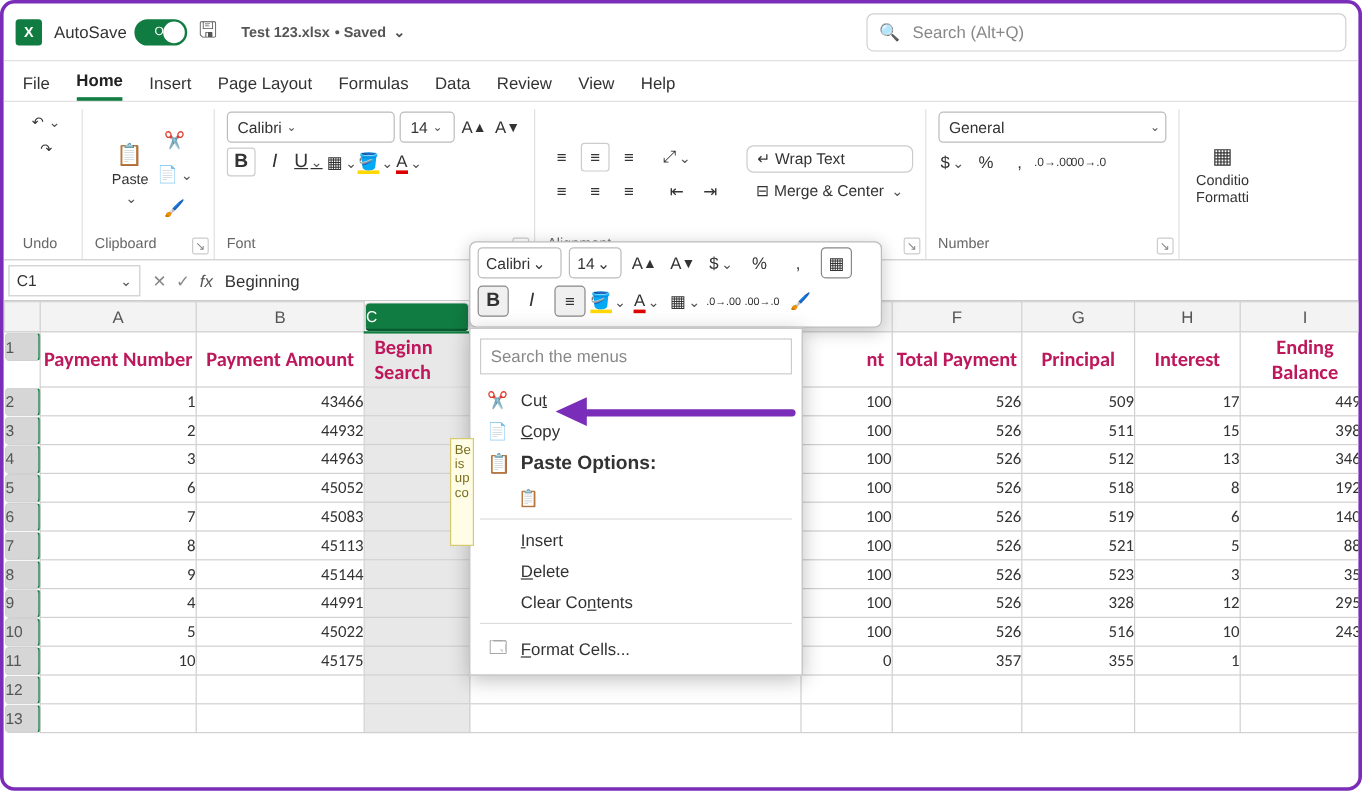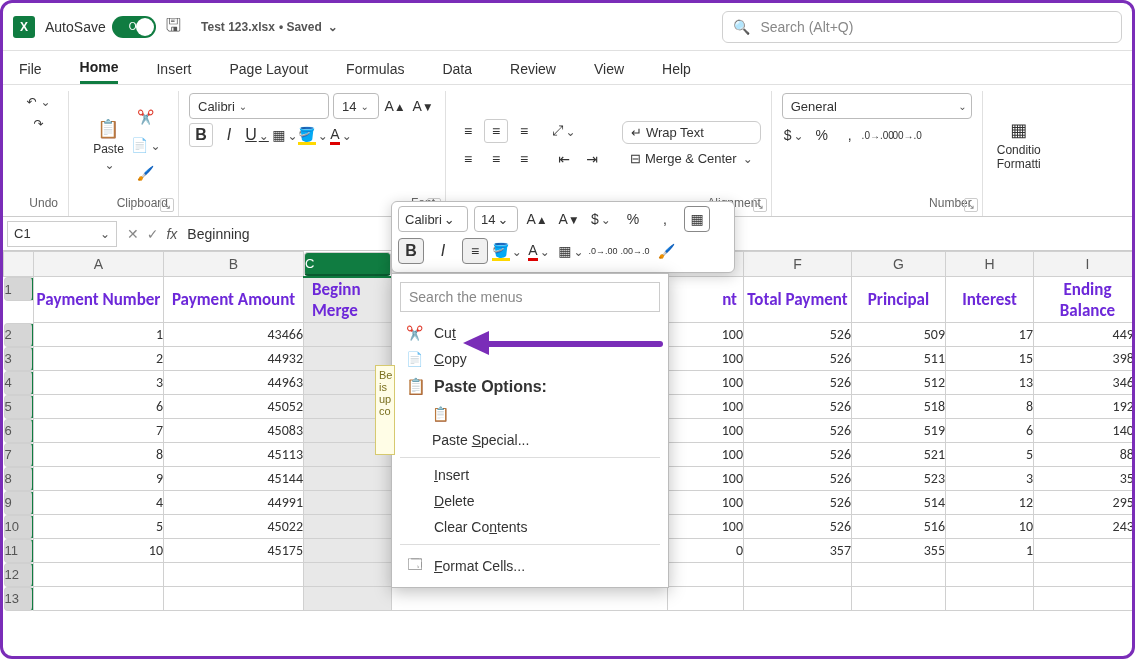--- a/index.html
+++ b/index.html
@@ -10,29 +10,29 @@
   .app-icon { width: 22px; height: 22px; background: #107C41; border-radius: 3px; display:flex; align-items:center; justify-content:center; color:#fff; font-weight:bold; font-size:12px;}
   .autosave-badge { display: flex; align-items: center; gap: 6px; }
   .toggle { width: 44px; height: 22px; background: #107C41; border-radius: 12px; position: relative; display:flex; align-items:center; }
   .toggle .txt { color:#fff; font-size:10px; margin-left:17px; }
   .toggle::after { content:''; position:absolute; right:2px; top:2px; width:18px; height:18px; background:#fff; border-radius:50%; }
   .refresh-icon { font-size: 18px; color:#555; }
   .filename { font-size: 12px; color:#555; display:flex; align-items:center; gap:4px; margin-left:10px;font-weight:bold;}
   .search { margin-left: auto; width: 400px; height: 32px; border:1px solid #d0d0d0; border-radius: 6px; display:flex; align-items:center; padding:0 10px; gap:10px; color:#888;}
 
   
-  .menutabs { display:flex; align-items:center; gap: 38px; padding: 8px 16px 0 16px; height: 34px; border-bottom: 1px solid #e0e0e0;}
+  .menutabs { display:flex; align-items:center; gap: 22px; padding: 8px 16px 0 16px; height: 34px; border-bottom: 1px solid #e0e0e0;}
   .menutab { font-size:14px; color:#333; padding-bottom:6px; cursor:pointer; }
   .menutab.active { font-weight:600; border-bottom: 3px solid #107C41; color:#222;}
 
   
   .ribbon { display:flex; align-items:stretch; padding: 6px 6px 0 6px; border-bottom: 1px solid #ccc; height: 132px; gap: 0; }
   .group { display:flex; flex-direction:column; align-items:center; justify-content:space-between; border-right:1px solid #e0e0e0; padding: 2px 10px 6px 10px; position:relative; }
   .group-body { flex:1; display:flex; align-items:center; gap:6px; }
-  .group-label { font-size:12px; color:#666; text-align:right; width:100%; }
+  .group-label { font-size:12px; color:#666; text-align:left; width:100%; }
   .grp-launcher { position:absolute; right:4px; bottom:4px; font-size:10px; color:#888; border:1px solid #ccc; width:14px; height:14px; display:flex; align-items:center; justify-content:center; border-radius:2px;}
   .btn { display:flex; flex-direction:column; align-items:center; justify-content:center; gap:2px; padding:2px 4px; border-radius:4px; cursor:pointer; font-size:12px; color:#333;}
   .btn-sm { padding:2px 4px; font-size:12px; display:flex; align-items:center; gap:2px; cursor:pointer;}
   .icon-box { font-size:18px; }
   .sel { border:1px solid #bbb; height:26px; border-radius:4px; display:flex; align-items:center; padding:0 4px 0 8px; gap:4px; background:#fff; font-size:13px;}
   .sel .chev { font-size:10px; color:#555;}
   .toolrow { display:flex; gap:4px; align-items:center;text-align:center;}
   .toolcol { display:flex; flex-direction:column; gap:4px;}
   .sq { width:24px; height:24px; display:flex; align-items:center; justify-content:center; border-radius:3px; cursor:pointer;}
   .sq.boxed { border:1px solid #ccc;}
@@ -52,21 +52,21 @@
   .grid-wrap { position: relative; }
   table.sheet { border-collapse: collapse; table-layout:fixed; width: 100%; }
   table.sheet th, table.sheet td { border:1px solid #d0d0d0; height: 24px; padding:0; }
   table.sheet th { background:#f3f3f3; font-weight:normal; color:#555; text-align:center;}
   .corner { width:30px; background:#f3f3f3; border-right:1px solid #aaa; border-bottom:1px solid #aaa;}
   .rowh { width:30px; text-align:center; background:#f3f3f3; color:#555; font-size:13px;}
   .rowh.sel { background:#d6d6d6; border-right:2px solid #107C41; }
   .colh { text-align:center; }
   .colh.sel { background:#107C41; color:#fff; border-bottom:2px solid #0a5a30;}
   .cell { text-align:right; padding:0 6px; font-size:14px; height:26px; font-family: Calibri, Arial, sans-serif;}
-  .hdrcell { text-align:center; font-weight:700; font-size:17px; color:#6d28d9; padding:2px 4px; font-family: Calibri, Arial, sans-serif;}
+  .hdrcell { text-align:center; font-weight:700; font-size:17px; color:#be185d; padding:2px 4px; font-family: Calibri, Arial, sans-serif;}
   tr.hdr td { height:46px; }
   .selcol { background:#e8e8e8; }
   .selcol.hdr-sel-top { border-top:2px solid #107C41;}
 
   
   .minitoolbar { position:absolute; top: 198px; left: 388px; width: 344px; height: 72px; background:#fff; border:1px solid #bbb; border-radius:6px; box-shadow:0 3px 14px rgba(0,0,0,0.2); display:flex; flex-direction:column; padding:4px 6px; gap:6px;}
   .minitoolbar .toolrow { gap:6px;}
   .mini-sel { border:1px solid #bbb; height:26px; border-radius:4px; display:flex; align-items:center; padding:0 4px 0 6px; gap:2px; font-size:13px;}
   .mbtn { width:26px; height:26px; display:flex; align-items:center; justify-content:center; border-radius:4px; cursor:pointer;}
   .mbtn.active { border:1px solid #888; background:#f0f0f0;}
@@ -299,21 +299,21 @@
     <th class="colh">G</th>
     <th class="colh">H</th>
     <th class="colh">I</th>
 
   </tr>
   <tr class="hdr">
     <th class="rowh sel">1</th>
     <td class="hdrcell">Payment Number</td>
     <td class="hdrcell">Payment Amount</td>
     <td class="hdrcell selcol hdr-sel-top" style="white-space:pre;text-align:left;padding-left:8px;overflow:hidden">Beginn
-Merge</td>
+Search</td>
     <td class="hdrcell"></td>
     <td class="hdrcell" style="text-align:right;padding-right:6px">nt</td>
     <td class="hdrcell">Total Payment</td>
     <td class="hdrcell">Principal</td>
     <td class="hdrcell">Interest</td>
     <td class="hdrcell">Ending Balance</td>
 
   </tr>
   </tbody>
       <tbody id="data-rows">
@@ -402,21 +402,21 @@
           <td class="cell">357</td>
         </tr>
         <tr>
           <th class="rowh sel">9</th>
           <td class="cell">4</td>
           <td class="cell">44991</td>
           <td class="cell selcol"></td>
           <td class="cell"></td>
           <td class="cell">100</td>
           <td class="cell">526</td>
-          <td class="cell">514</td>
+          <td class="cell">328</td>
           <td class="cell">12</td>
           <td class="cell">2953</td>
         </tr>
         <tr>
           <th class="rowh sel">10</th>
           <td class="cell">5</td>
           <td class="cell">45022</td>
           <td class="cell selcol"></td>
           <td class="cell"></td>
           <td class="cell">100</td>
@@ -513,23 +513,20 @@
       <span class="ico">📄</span>
       <span><span class="ctx-u">C</span>opy</span>
     </div>
   <div class="ctx-item bold">
       <span class="ico">📋</span>
       <span>Paste Options:</span>
     </div>
   <div class="ctx-item" style="padding-left:40px">
       <span class="ico">📋</span>
     </div>
-  <div class="ctx-item" style="padding-left:40px">
-      <span>Paste <span class="ctx-u">S</span>pecial...</span>
-    </div>
   <div class="ctx-sep"></div>
   <div class="ctx-item">
       <span class="ico"></span>
       <span><span class="ctx-u">I</span>nsert</span>
     </div>
   <div class="ctx-item">
       <span class="ico"></span>
       <span><span class="ctx-u">D</span>elete</span>
     </div>
   <div class="ctx-item">

